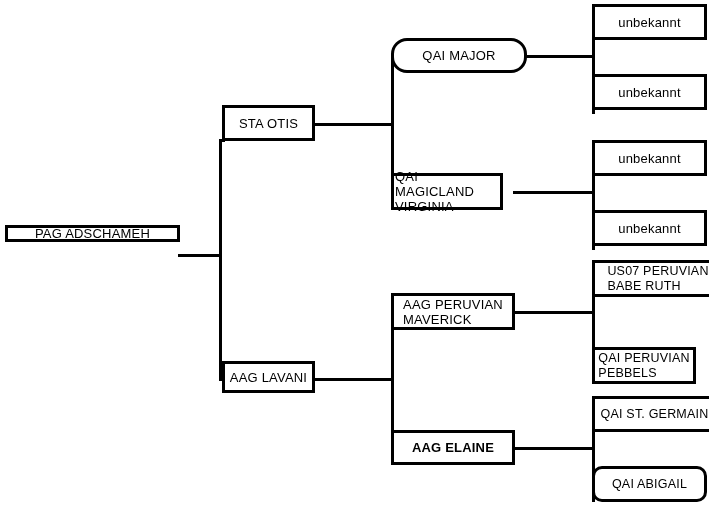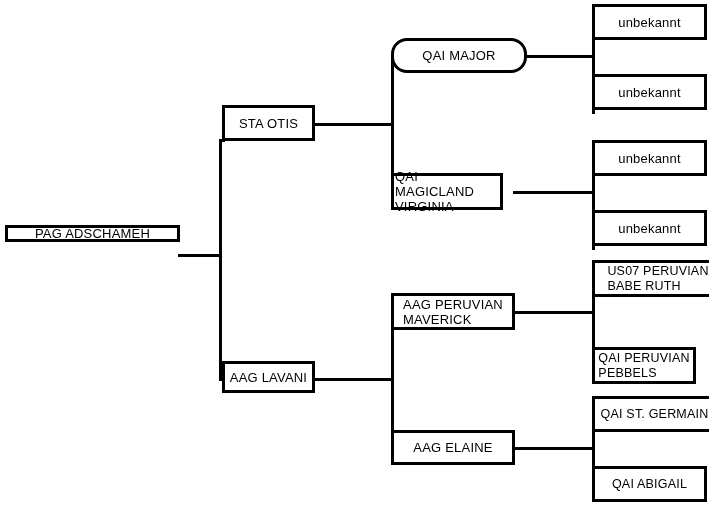--- a/index.html
+++ b/index.html
@@ -72,29 +72,29 @@
   <div class="node" style="left:5px; top:225px; width:175px; height:17px;">PAG ADSCHAMEH</div>
 
   <div class="node" style="left:222px; top:105px; width:93px; height:36px;">STA OTIS</div>
   <div class="node" style="left:222px; top:361px; width:93px; height:32px;">AAG LAVANI</div>
 
   <div class="node" style="left:391px; top:38px; width:136px; height:35px;border-radius:16px;">QAI MAJOR</div>
   <div class="node" style="left:391px; top:173px; width:112px; height:37px;">QAI MAGICLAND
 VIRGINIA</div>
   <div class="node" style="left:391px; top:293px; width:124px; height:37px;">AAG PERUVIAN
 MAVERICK</div>
-  <div class="node" style="left:391px; top:430px; width:124px; height:35px;">AAG ELAINE</div>
+  <div class="node" style="left:391px; top:430px; width:124px; height:35px;font-weight:bold;">AAG ELAINE</div>
 
   <div class="node" style="left:592px; top:4px; width:115px; height:36px;">unbekannt</div>
   <div class="node" style="left:592px; top:74px; width:115px; height:36px;">unbekannt</div>
 
   <div class="node" style="left:592px; top:140px; width:115px; height:36px;">unbekannt</div>
   <div class="node" style="left:592px; top:210px; width:115px; height:36px;">unbekannt</div>
 
   <div class="node tight" style="left:592px; top:260px; width:132px; height:37px;">US07 PERUVIAN
 BABE RUTH</div>
   <div class="node tight" style="left:592px; top:331px; width:104px; height:37px;margin-top:16px;">QAI PERUVIAN
 PEBBELS</div>
 
   <div class="node tight" style="left:592px; top:396px; width:125px; height:36px;">QAI ST. GERMAIN</div>
-  <div class="node tight" style="left:592px; top:466px; width:115px; height:36px;">QAI ABIGAIL</div>
+  <div class="node tight" style="left:592px; top:466px; width:115px; height:36px;border-radius:10px;">QAI ABIGAIL</div>
 
 </div>
 
 </body></html>

